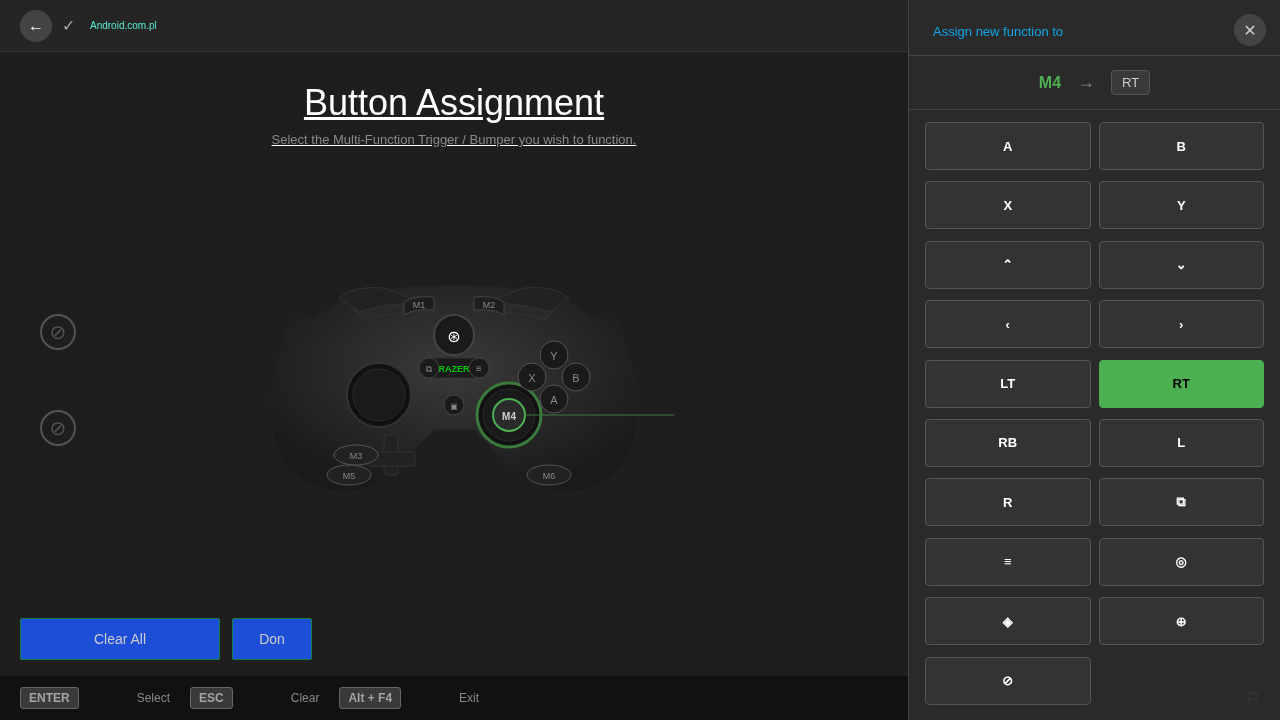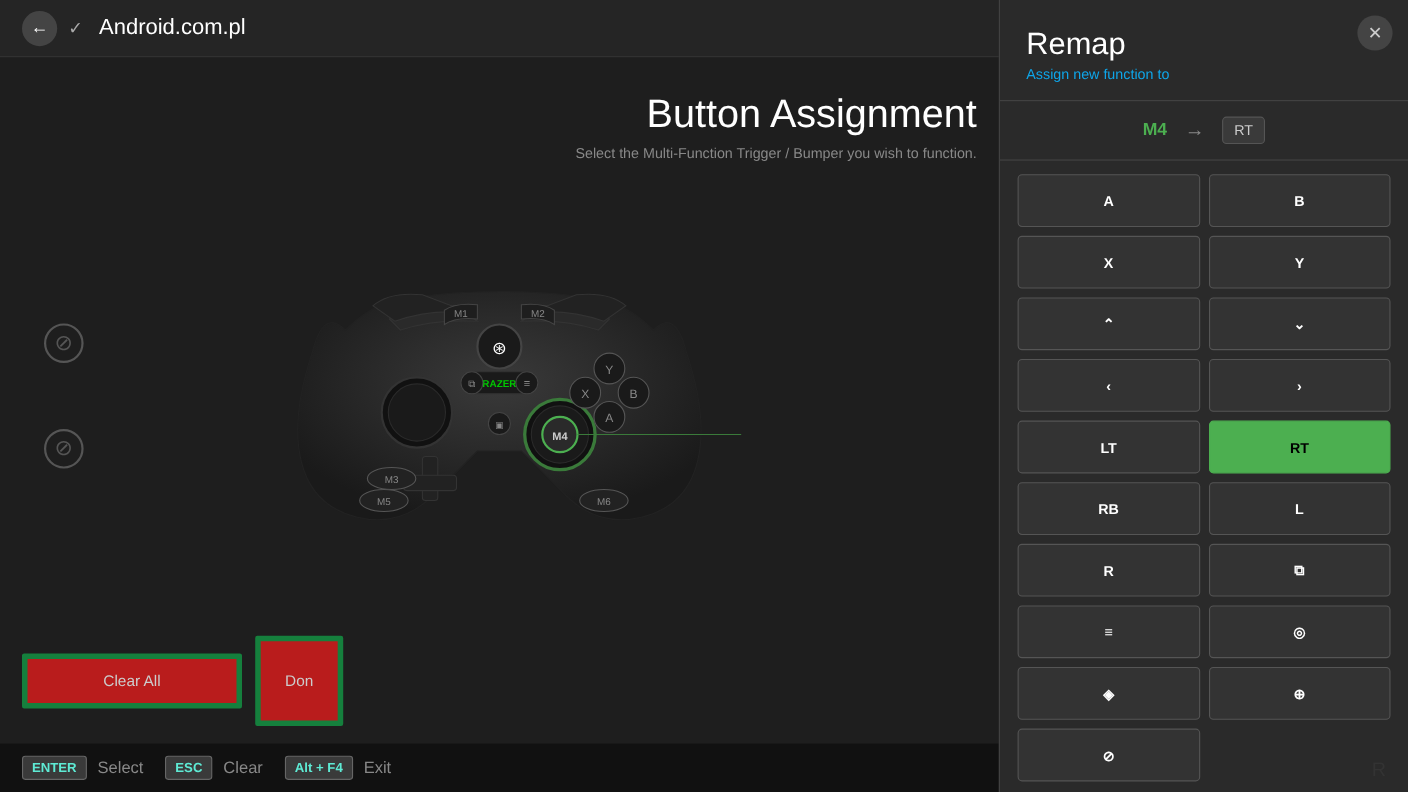--- a/index.html
+++ b/index.html
@@ -44,28 +44,29 @@
       display: flex; align-items: center; justify-content: center;
       margin-right: 10px;
     }
     .verified-icon {
       width: 20px; height: 20px;
       color: #aaa;
       margin-right: 8px;
       font-size: 16px;
     }
     .url-text {
-      font-size: 20px;
-      color: #ffffff;
+      font-size: 10px;
+      color: #5eead4;
     }
 
     
     .page-title-area {
-      text-align: right;
+      text-align: center;
       padding: 30px 20px 10px;
+      text-decoration: underline;
     }
     .page-title {
       font-size: 36px;
       font-weight: 300;
       color: #fff;
       margin-bottom: 8px;
     }
     .page-subtitle {
       font-size: 13px;
       color: #888;
@@ -83,51 +84,52 @@
     
     .bottom-controls {
       display: flex;
       gap: 12px;
       padding: 16px 20px;
       justify-content: flex-start;
       align-items: center;
     }
     .bottom-btn {
       padding: 12px 40px;
-      background: #b91c1c;
-      border: 5px solid #15803d;
+      background: #1d4ed8;
+      border: 1px solid #15803d;
       color: #ccc;
       font-size: 14px;
       cursor: pointer;
       border-radius: 2px;
       min-width: 200px;
     }
 
     
     .keyboard-bar {
       background: #111;
       padding: 10px 20px;
       display: flex;
       align-items: center;
       gap: 10px;
       height: 44px;
     }
     .kb-key {
       background: #3a3a3a;
       border: 1px solid #666;
-      color: #5eead4;
+      color: #a3a3a3;
       padding: 3px 8px;
       font-size: 12px;
       border-radius: 3px;
       font-weight: bold;
     }
     .kb-label {
       color: #888;
-      font-size: 15px;
+      font-size: 12px;
       margin-right: 10px;
+      margin-left: 48px;
     }
 
     
     .remap-panel {
       position: absolute;
       right: 0; top: 0;
       width: 372px;
       height: 720px;
       background: #2a2a2a;
       border-left: 1px solid #444;
@@ -354,39 +356,38 @@
         <text x="255" y="68" text-anchor="middle" font-size="9" fill="#888">M2</text>
 
         <line x1="291" y1="175" x2="440" y2="175" stroke="#3a7a3a" stroke-width="1" stroke-dasharray="0"></line>
       </svg>
     </div>
 
   </div>
 
   <div class="bottom-controls">
     <button class="bottom-btn">Clear All</button>
-    <button class="bottom-btn" style="min-width:80px; padding:28px 20px;">Don</button>
+    <button class="bottom-btn" style="min-width:80px; padding:12px 20px;">Don</button>
   </div>
 
   <div class="keyboard-bar">
     <span class="kb-key">ENTER</span>
     <span class="kb-label">Select</span>
     <span class="kb-key">ESC</span>
     <span class="kb-label">Clear</span>
     <span class="kb-key">Alt + F4</span>
     <span class="kb-label">Exit</span>
   </div>
 </div>
 
 <div class="remap-panel">
 
   <button class="close-btn">✕</button>
 
   <div class="remap-header">
-    <div class="remap-title">Remap</div>
     <div class="remap-subtitle">Assign new function to</div>
   </div>
 
   <div class="assignment-row">
     <span class="assign-from">M4</span>
     <span class="assign-arrow">→</span>
     <span class="assign-to">RT</span>
   </div>
 
   <div class="button-grid" id="button-grid">

